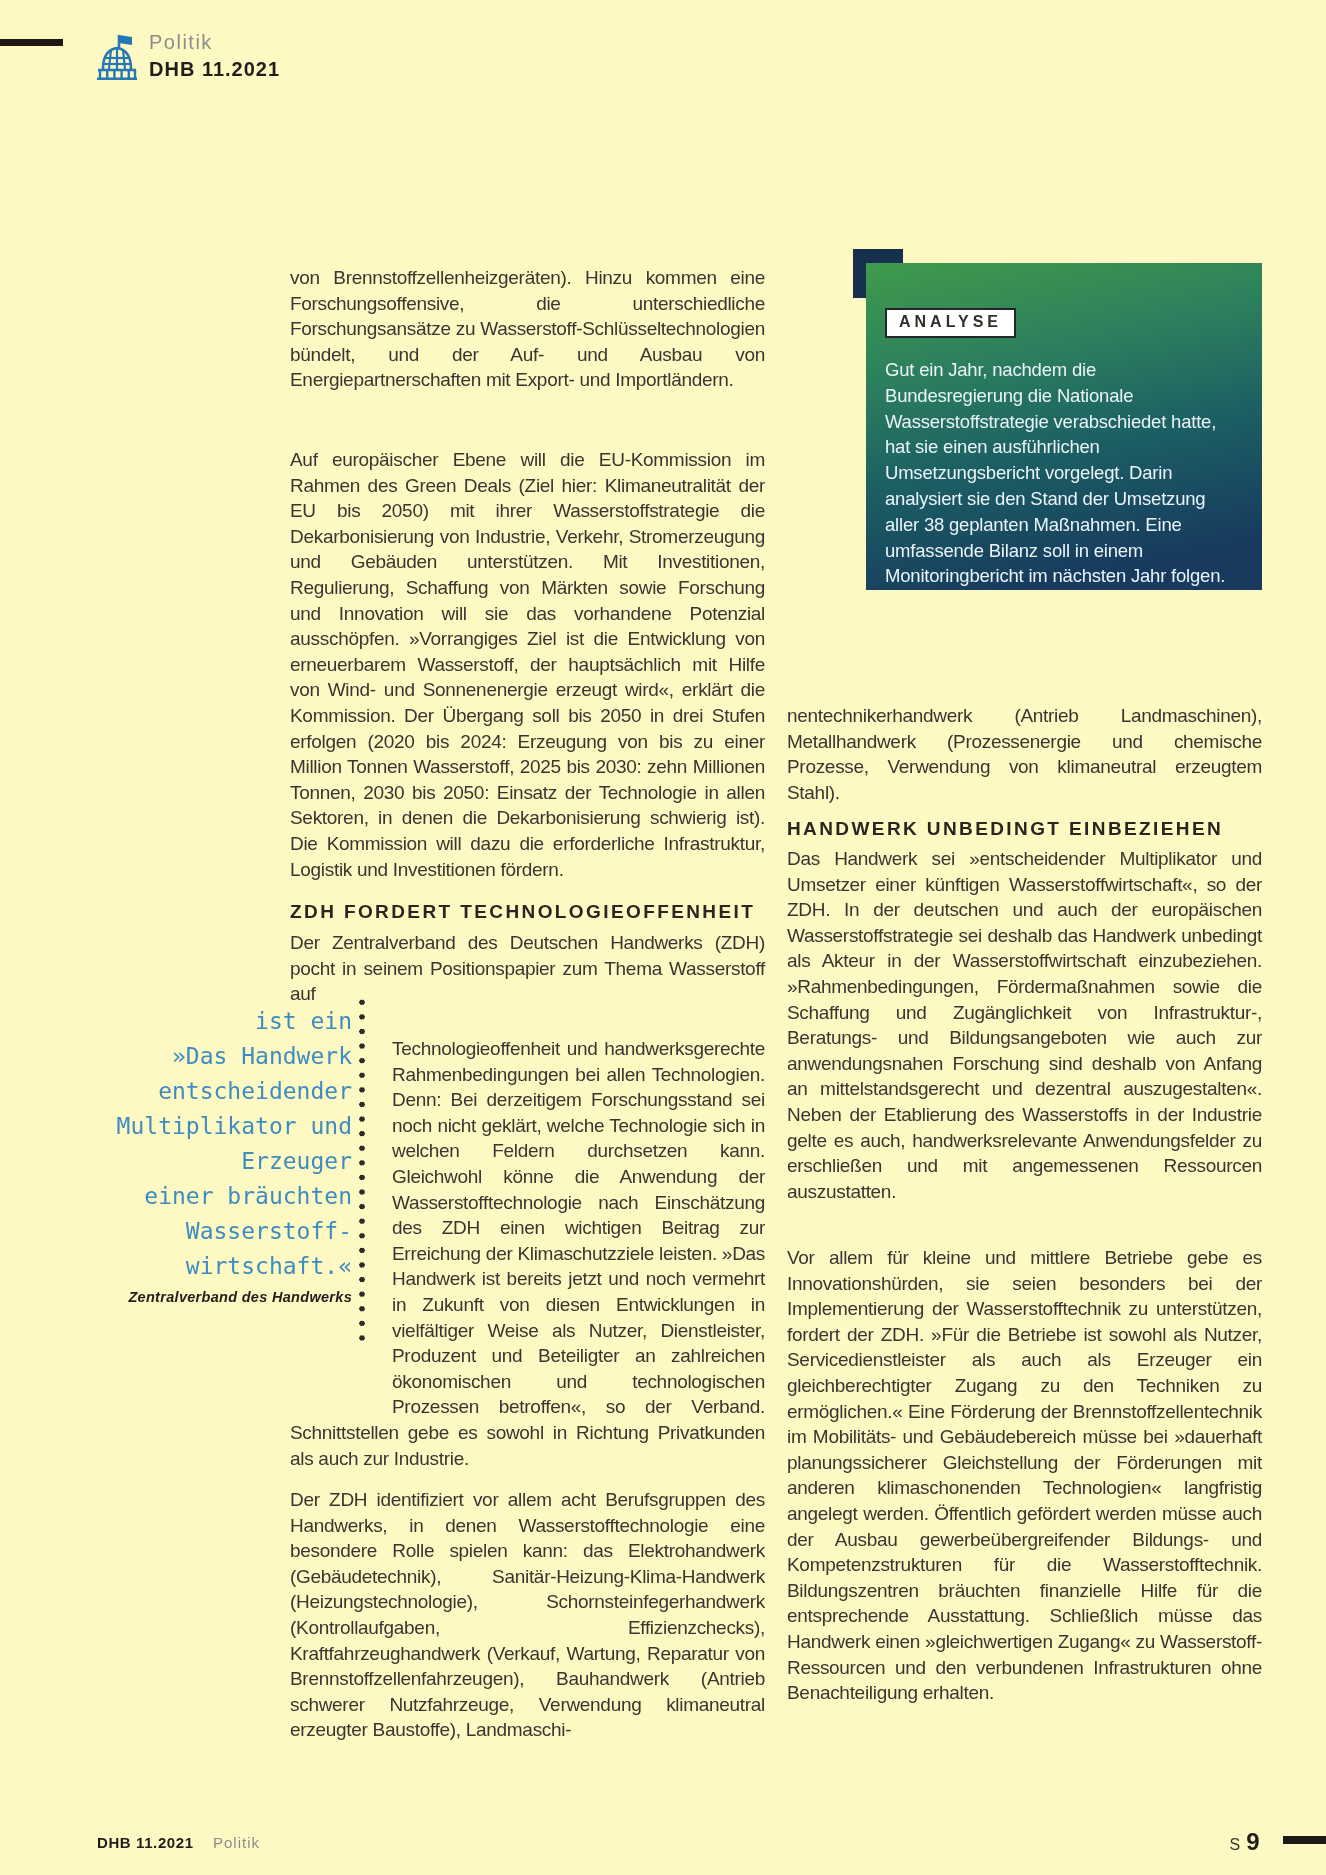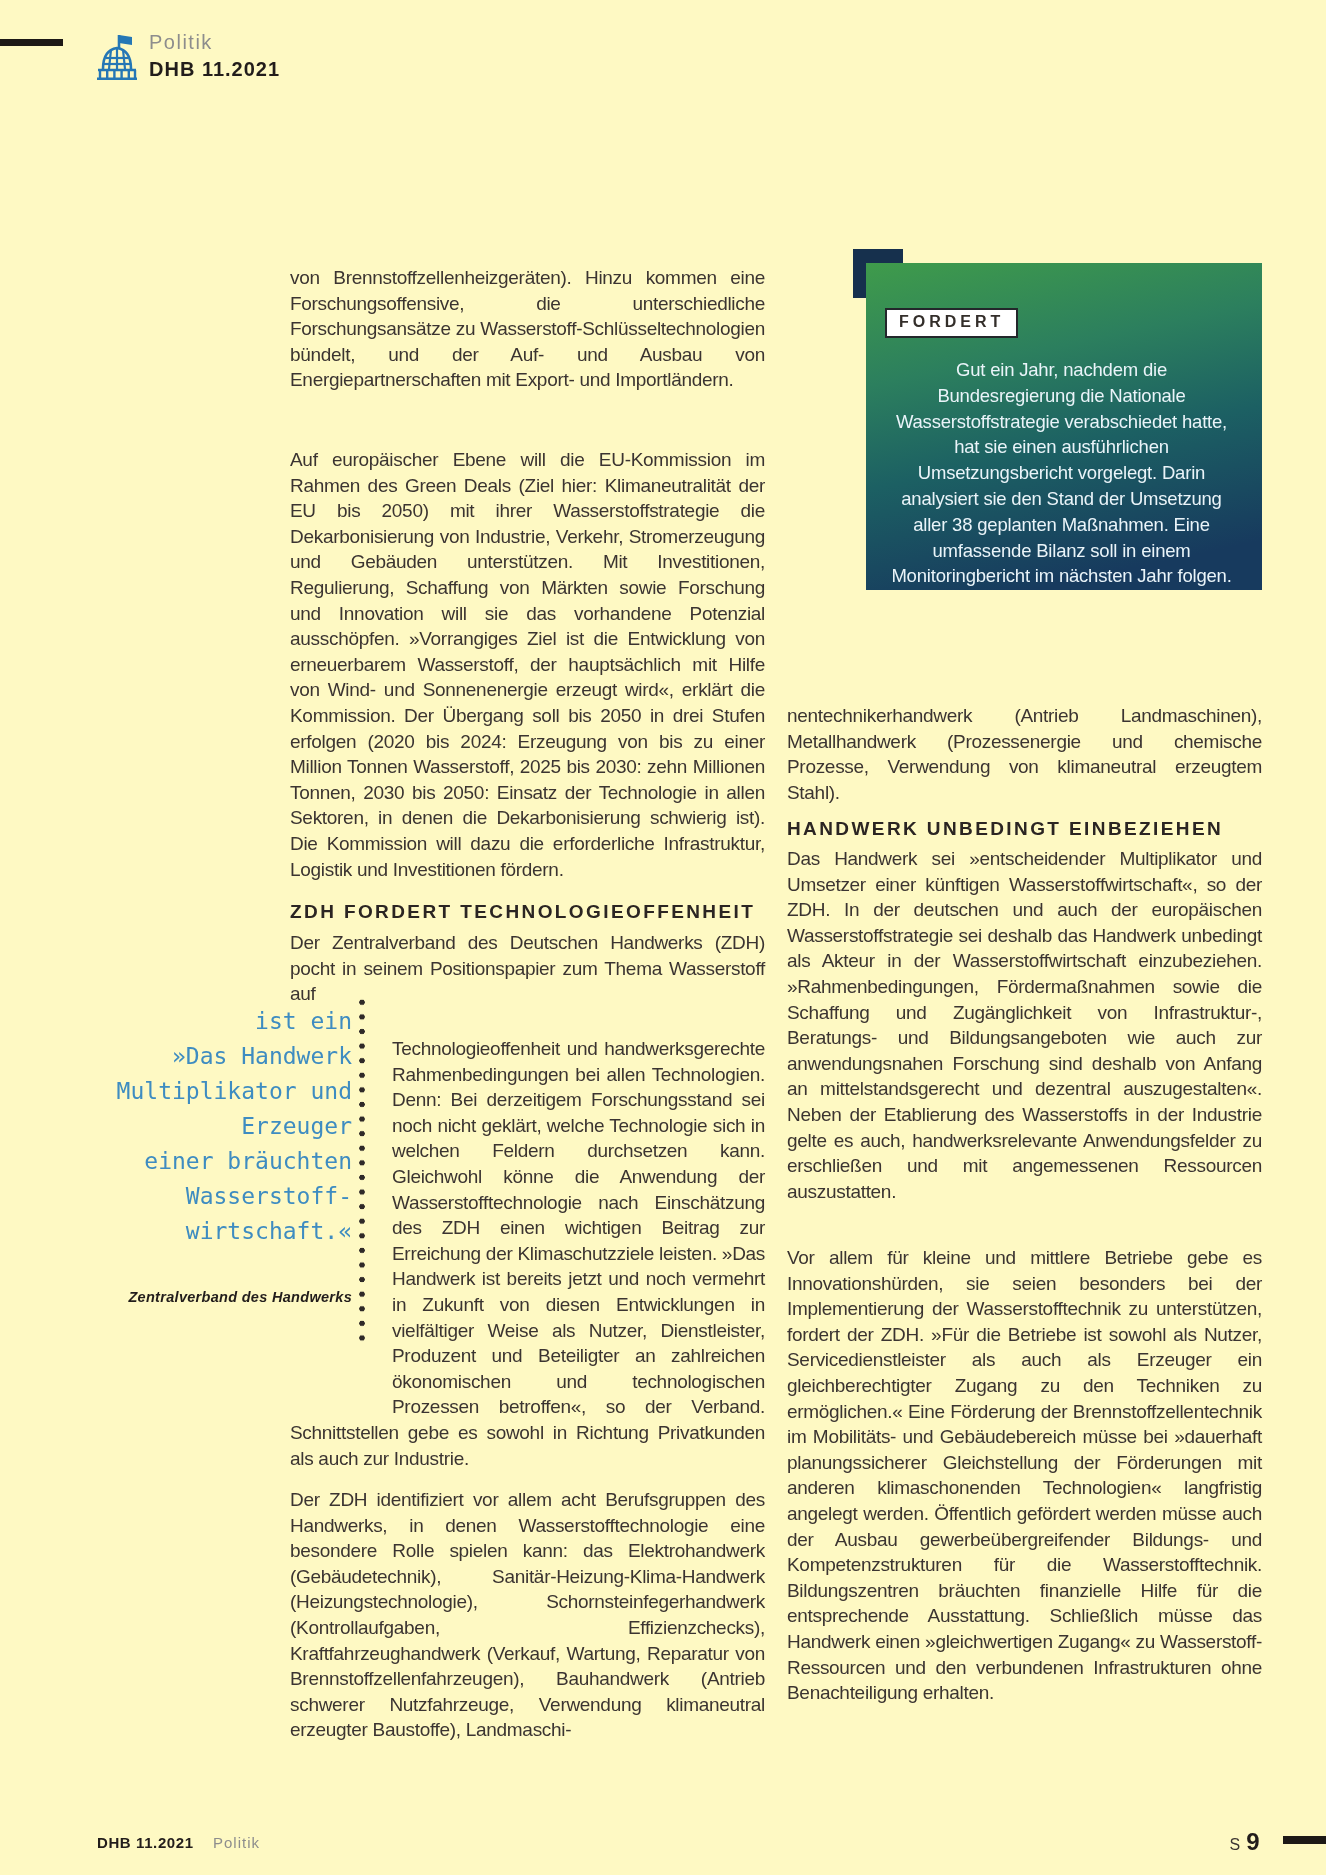--- a/index.html
+++ b/index.html
@@ -56,21 +56,21 @@
   }
   .analyse-label{
     display:inline-block; margin:45px 0 0 19px;
     background:#ffffff; border:2px solid #23272b;
     padding:3px 12px 5px 12px;
     font-size:16px; font-weight:600; letter-spacing:4px; color:#332e2a;
   }
   .analyse-text{
     margin:19px 24px 0 19px;
     font-size:18.5px; line-height:25.8px; letter-spacing:-0.2px;
-    color:#eaf4f9; text-align:center;
+    color:#eaf4f9; text-align:left;
   }
 
   
   .footer-issue{position:absolute; left:97px; top:1834px; font-size:15px; font-weight:bold; letter-spacing:0.6px; color:#221d1b;}
   .footer-kicker{position:absolute; left:213px; top:1834px; font-size:15px; letter-spacing:1px; color:#8d8d8d;}
   .page-no{position:absolute; left:1150px; top:1828px; width:110px; text-align:right; color:#221d1b;}
   .page-no .s{font-size:16px; font-weight:normal; margin-right:6px; color:#3b3431;}
   .page-no .n{font-size:24px; font-weight:bold; letter-spacing:0.5px;}
   .footer-rule{position:absolute; left:1283px; top:1836px; width:43px; height:8px; background:#1d1916;}
 </style>
@@ -106,32 +106,33 @@
     <div class="body-copy abs" style="top:1036px;">
       <span class="wrap-spacer"></span>
       <span>Technologieoffenheit und handwerksgerechte Rahmenbedingungen bei allen Technologien. Denn: Bei derzeitigem Forschungsstand sei noch nicht geklärt, welche Technologie sich in welchen Feldern durchsetzen kann. Gleichwohl könne die Anwendung der Wasserstofftechnologie nach Einschätzung des ZDH einen wichtigen Beitrag zur Erreichung der Klimaschutzziele leisten. »Das Handwerk ist bereits jetzt und noch vermehrt in Zukunft von diesen Entwicklungen in vielfältiger Weise als Nutzer, Dienstleister, Produzent und Beteiligter an zahlreichen ökonomischen und technologischen Prozessen betroffen«, so der Verband. Schnittstellen gebe es sowohl in Richtung Privatkunden als auch zur Industrie.</span>
     </div>
     <p class="body-copy abs" style="top:1468px;">Der ZDH identifiziert vor allem acht Berufsgruppen des Handwerks, in denen Wasserstofftechnologie eine besondere Rolle spielen kann: das Elektrohandwerk (Gebäudetechnik), Sanitär-Heizung-Klima-Handwerk (Heizungstechnologie), Schornsteinfegerhandwerk (Kontrollaufgaben, Effizienzchecks), Kraftfahrzeughandwerk (Verkauf, Wartung, Reparatur von Brennstoffzellenfahrzeugen), Bauhandwerk (Antrieb schwerer Nutzfahrzeuge, Verwendung klimaneutral erzeugter Baustoffe), Landmaschi-</p>
   </div>
 
   <div class="pull-quote">
     <span class="q-line">ist ein</span>
     <span class="q-line">»Das Handwerk</span>
+    <span class="q-line">entscheidender</span>
     <span class="q-line">Multiplikator und</span>
     <span class="q-line">Erzeuger</span>
     <span class="q-line">einer bräuchten</span>
     <span class="q-line">Wasserstoff-</span>
     <span class="q-line">wirtschaft.«</span>
   </div>
   <div class="quote-attrib">Zentralverband des Handwerks</div>
   <div class="dotted-rule"></div>
 
   <div class="analyse-corner"></div>
   <div class="analyse-box">
-    <span class="analyse-label">FORDERT</span>
+    <span class="analyse-label">ANALYSE</span>
     <p class="analyse-text">Gut ein Jahr, nachdem die Bundesregierung die Nationale Wasserstoffstrategie verabschiedet hatte, hat sie einen ausführlichen Umsetzungsbericht vorgelegt. Darin analysiert sie den Stand der Umsetzung aller 38 geplanten Maßnahmen. Eine umfassende Bilanz soll in einem Monitoringbericht im nächsten Jahr folgen.</p>
   </div>
 
   <div class="col-right">
     <p class="body-copy abs" style="top:703px; margin:0;">nentechnikerhandwerk (Antrieb Landmaschinen), Metallhandwerk (Prozessenergie und chemische Prozesse, Verwendung von klimaneutral erzeugtem Stahl).</p>
     <h2 class="sec-heading abs" style="top:818px; margin:0;">HANDWERK UNBEDINGT EINBEZIEHEN</h2>
     <p class="body-copy abs" style="top:846px; margin:0;">Das Handwerk sei »entscheidender Multiplikator und Umsetzer einer künftigen Wasserstoffwirtschaft«, so der ZDH. In der deutschen und auch der europäischen Wasserstoffstrategie sei deshalb das Handwerk unbedingt als Akteur in der Wasserstoffwirtschaft einzubeziehen. »Rahmenbedingungen, Fördermaßnahmen sowie die Schaffung und Zugänglichkeit von Infrastruktur-, Beratungs- und Bildungsangeboten wie auch zur anwendungsnahen Forschung sind deshalb von Anfang an mittelstandsgerecht und dezentral auszugestalten«. Neben der Etablierung des Wasserstoffs in der Industrie gelte es auch, handwerksrelevante Anwendungsfelder zu erschließen und mit angemessenen Ressourcen auszustatten.</p>
     <p class="body-copy abs" style="top:1245px; margin:0;">Vor allem für kleine und mittlere Betriebe gebe es Innovationshürden, sie seien besonders bei der Implementierung der Wasserstofftechnik zu unterstützen, fordert der ZDH. »Für die Betriebe ist sowohl als Nutzer, Servicedienstleister als auch als Erzeuger ein gleichberechtigter Zugang zu den Techniken zu ermöglichen.« Eine Förderung der Brennstoffzellentechnik im Mobilitäts- und Gebäudebereich müsse bei »dauerhaft planungssicherer Gleichstellung der Förderungen mit anderen klimaschonenden Technologien« langfristig angelegt werden. Öffentlich gefördert werden müsse auch der Ausbau gewerbeübergreifender Bildungs- und Kompetenzstrukturen für die Wasserstofftechnik. Bildungszentren bräuchten finanzielle Hilfe für die entsprechende Ausstattung. Schließlich müsse das Handwerk einen »gleichwertigen Zugang« zu Wasserstoff-Ressourcen und den verbundenen Infrastrukturen ohne Benachteiligung erhalten.</p>
   </div>
 

